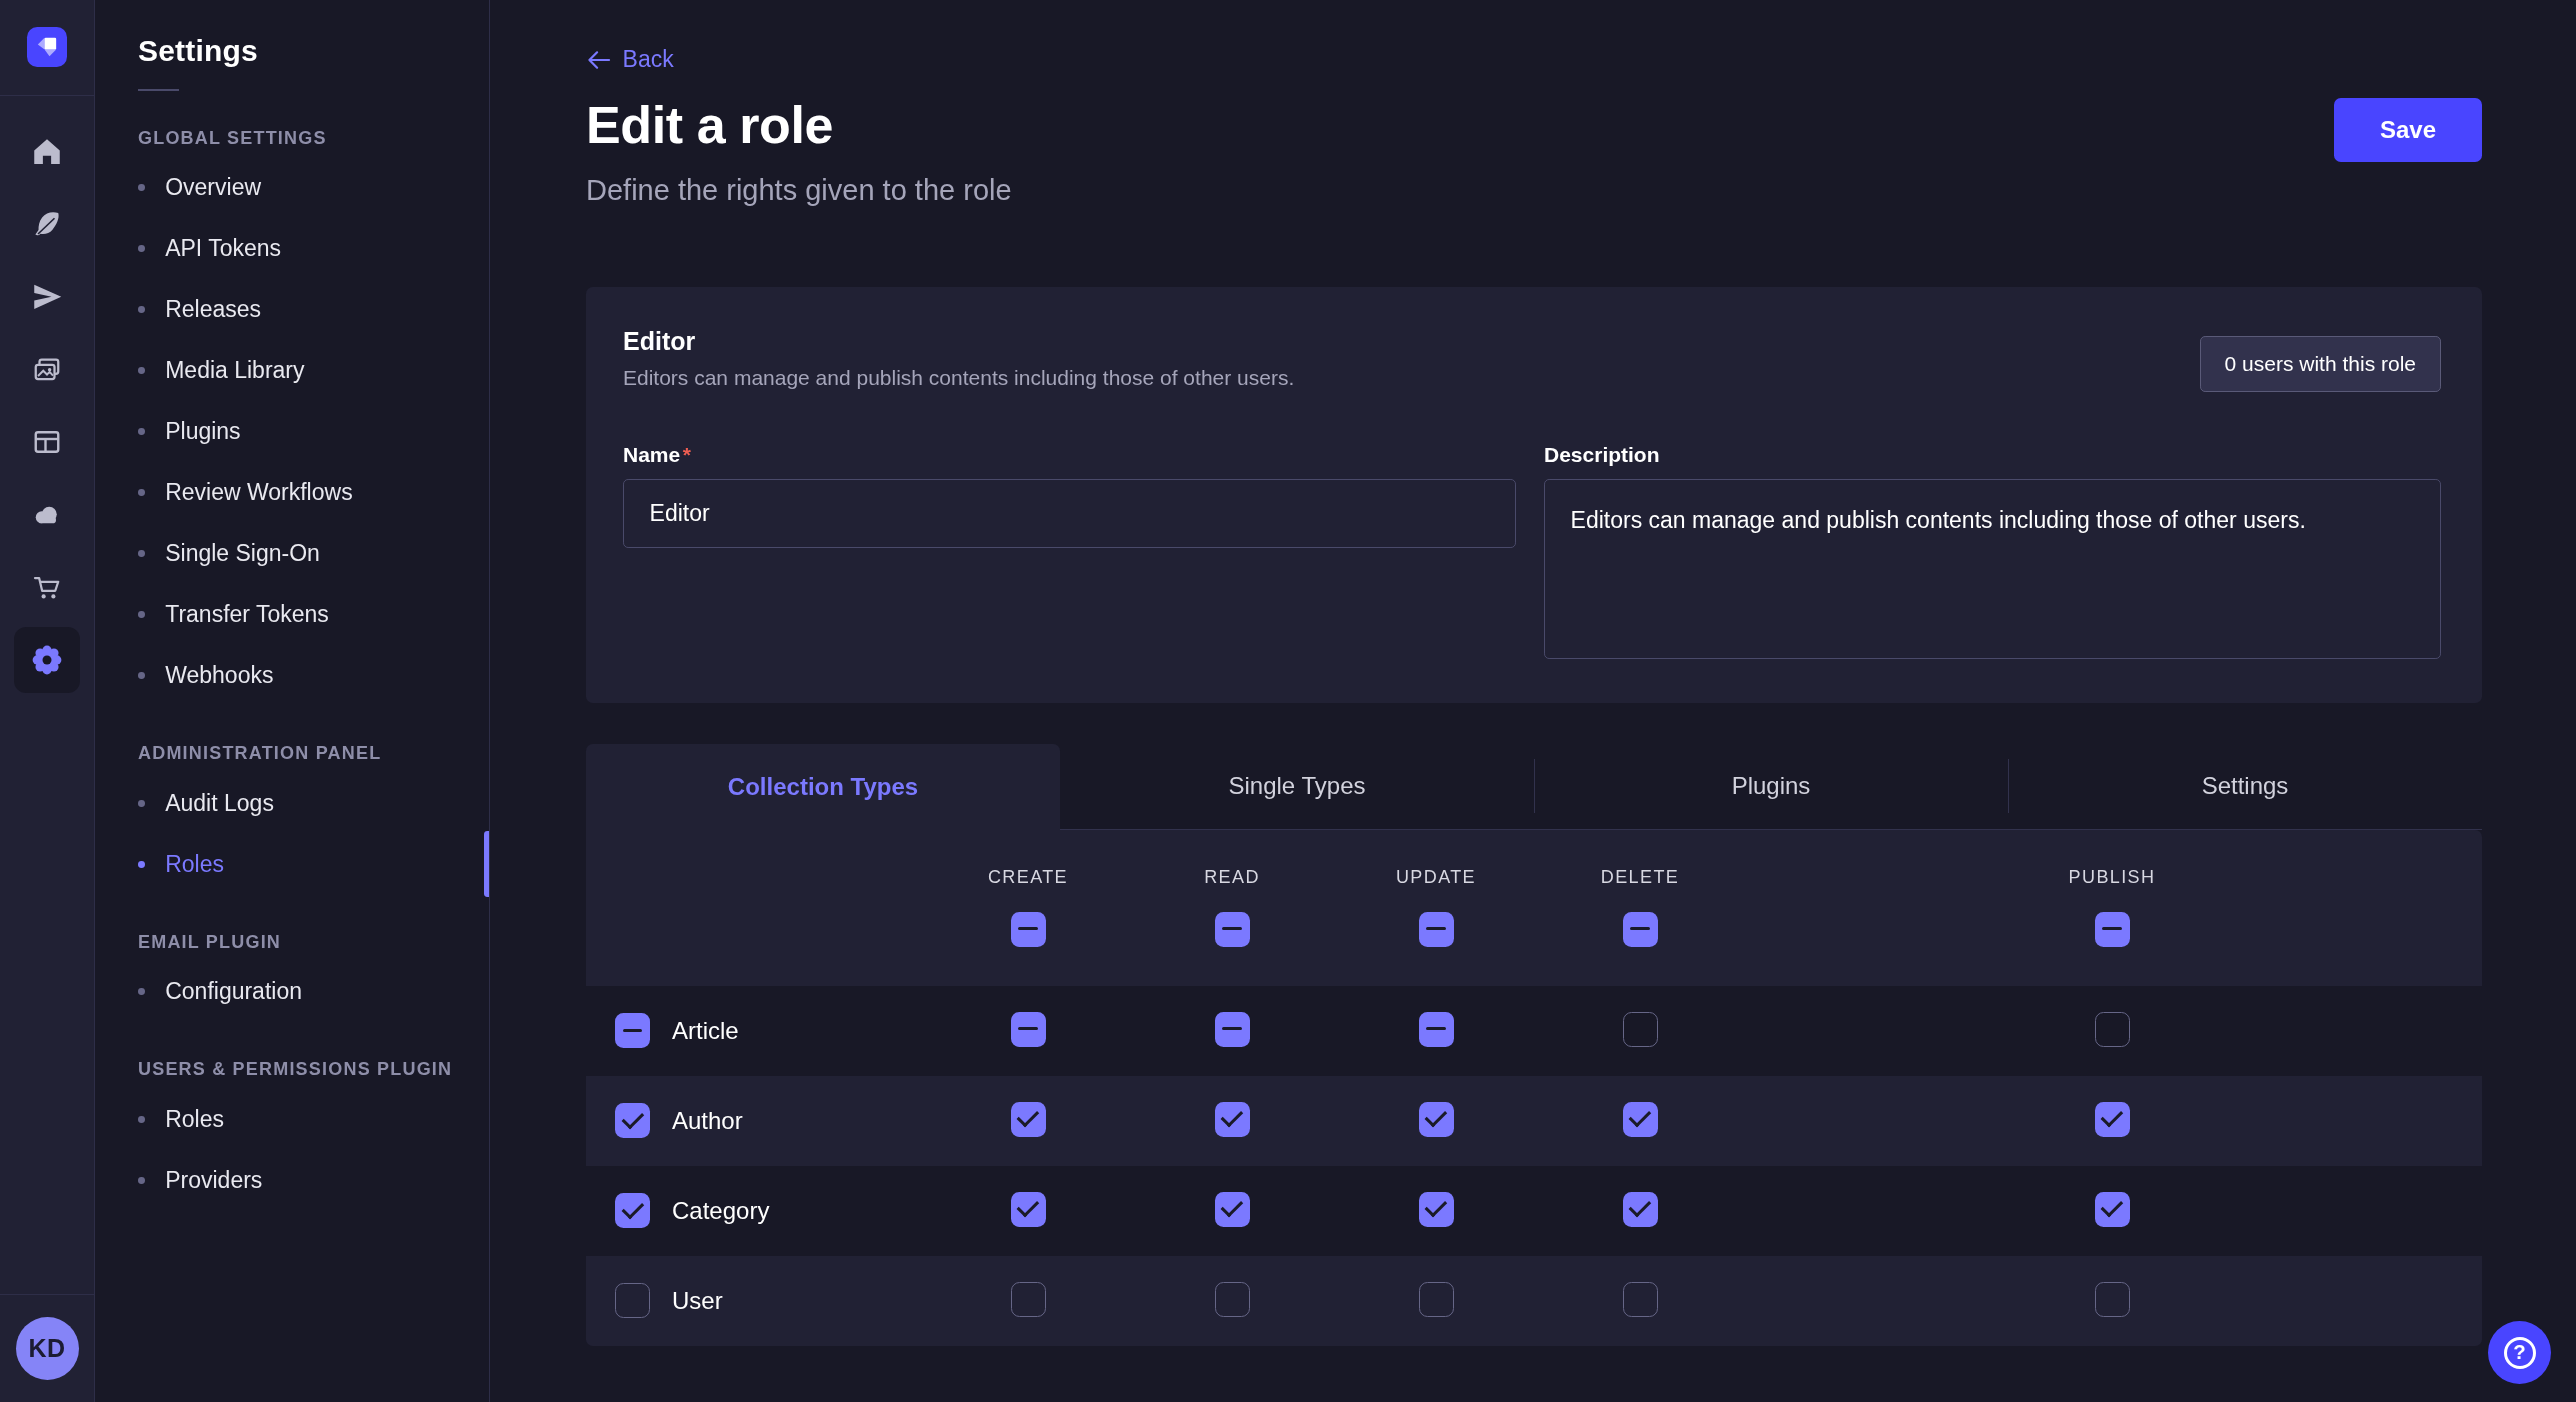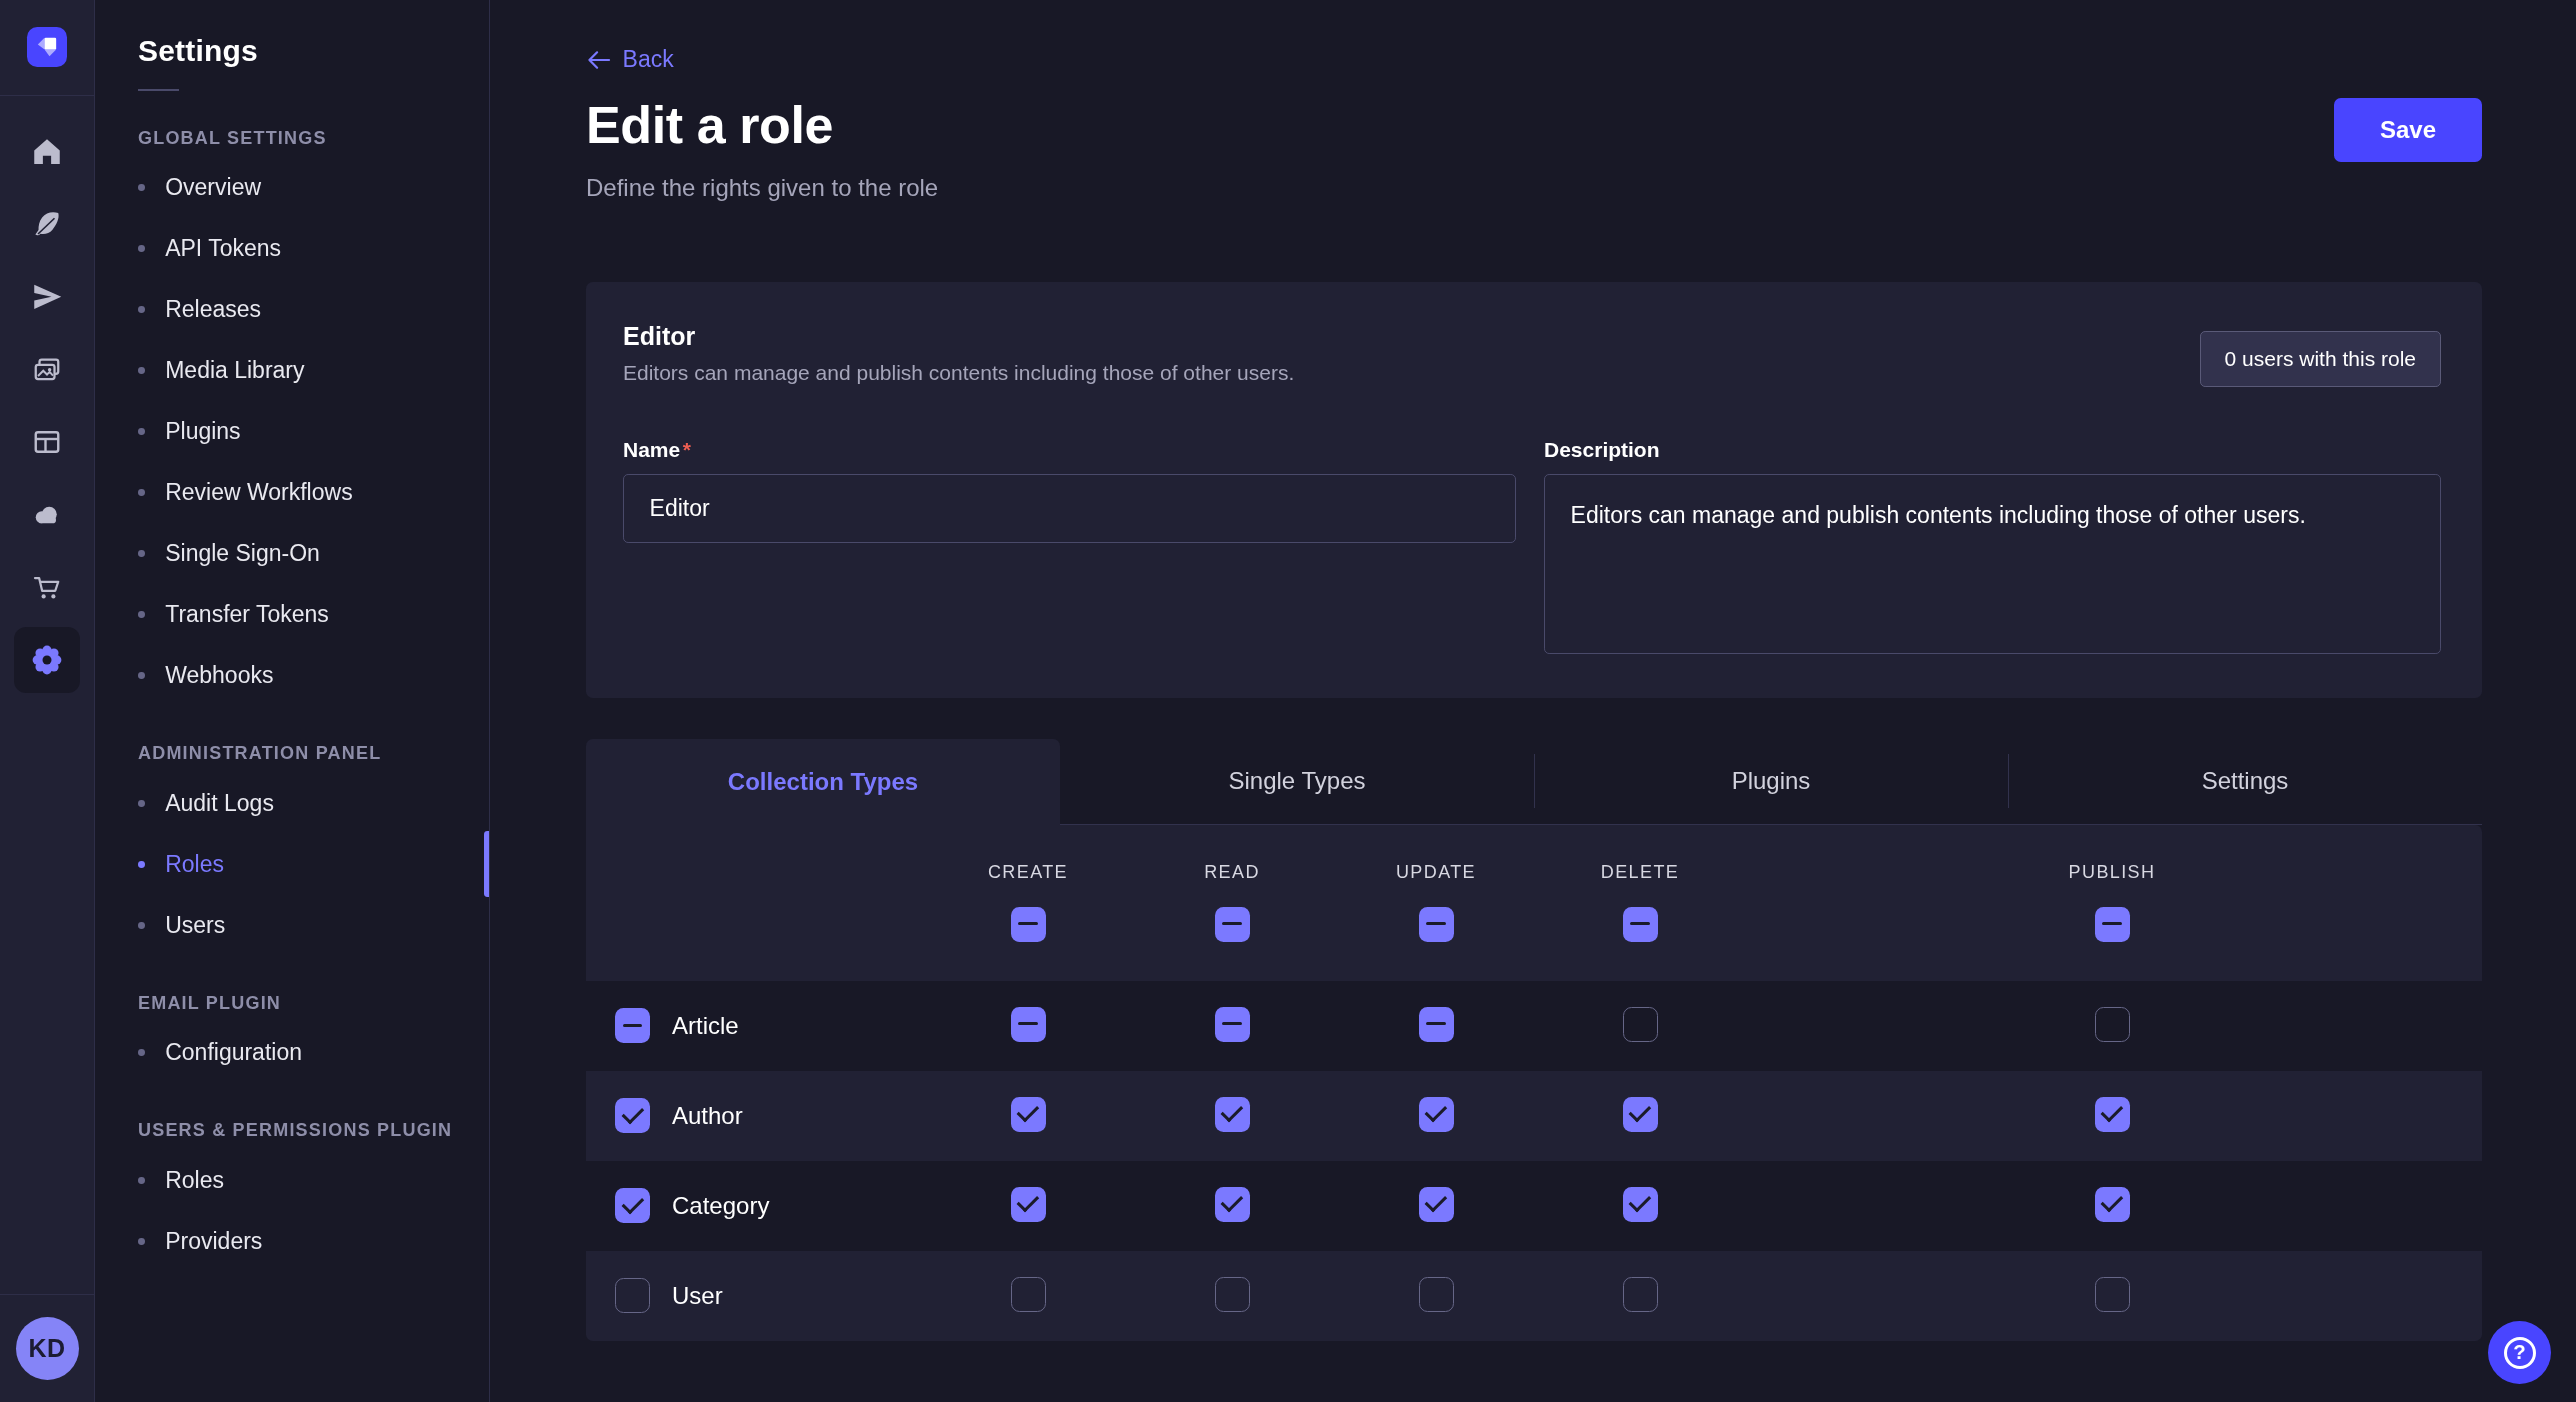--- a/index.html
+++ b/index.html
@@ -38,21 +38,21 @@
   .nav-item.active .active-bar { position:absolute; right:0; top:50%; transform:translateY(-50%);
     width:5.1px; height:66px; background:#7b79ff; border-radius:3.4px 0 0 3.4px; }
 
   
   .main { flex:1; padding:46px 94px 0 96px; overflow:hidden; background:#181826; }
   .back { display:inline-flex; align-items:center; gap:11px; color:#7b79ff; font-size:23px; cursor:pointer; }
   .title-row { display:flex; justify-content:space-between; align-items:flex-start; margin-top:20.4px; }
   .title-row h1 { font-size:52px; font-weight:700; letter-spacing:-0.4px; }
   .save-btn { background:#4945ff; color:#fff; border:none; border-radius:6.8px; height:64px;
     padding:0 46px; font-size:24px; font-weight:600; font-family:inherit; cursor:pointer; margin-top:3.4px; }
-  .subtitle { margin-top:12px; font-size:24px; color:#a5a5ba; }
+  .subtitle { margin-top:12px; font-size:29px; color:#a5a5ba; }
 
   
   .card { background:#212134; border-radius:6.8px; }
   .role-card { margin-top:80px; padding:40px 41px 41px 37px; }
   .role-head { display:flex; justify-content:space-between; align-items:flex-start; }
   .role-head h3 { font-size:25px; font-weight:700; }
   .role-sub { margin-top:10.2px; font-size:21px; color:#a5a5ba; }
   .users-btn { background:#32324d; border:0.9px solid #5a5a78; border-radius:5.1px; color:#fff;
     font-size:21px; font-family:inherit; padding:0 24px; height:56px; cursor:pointer; margin-top:8.5px; }
   .fields { display:grid; grid-template-columns:893px 1fr; column-gap:28px; margin-top:51px; }
@@ -234,24 +234,20 @@
     <ul class="nav-list">
       <li class="nav-item">
         <span class="bullet"></span>
         <span>Audit Logs</span>
         </li>
       <li class="nav-item active">
         <span class="bullet"></span>
         <span>Roles</span>
         <span class="active-bar"></span>
         </li>
-      <li class="nav-item">
-        <span class="bullet"></span>
-        <span>Users</span>
-        </li>
     </ul>
 
     <div class="nav-section-label">EMAIL PLUGIN</div>
     <ul class="nav-list">
       <li class="nav-item">
         <span class="bullet"></span>
         <span>Configuration</span>
         </li>
     </ul>
 

